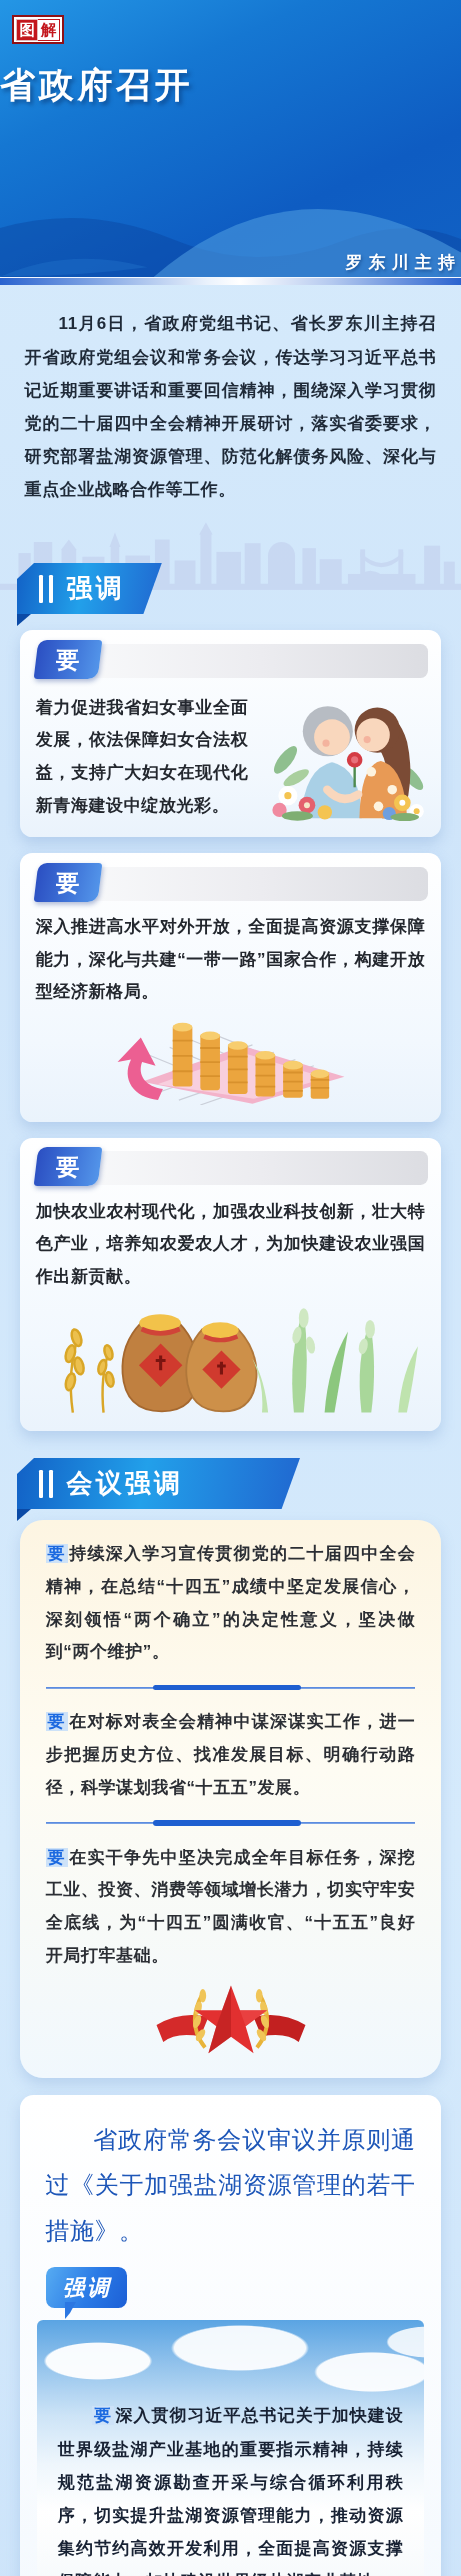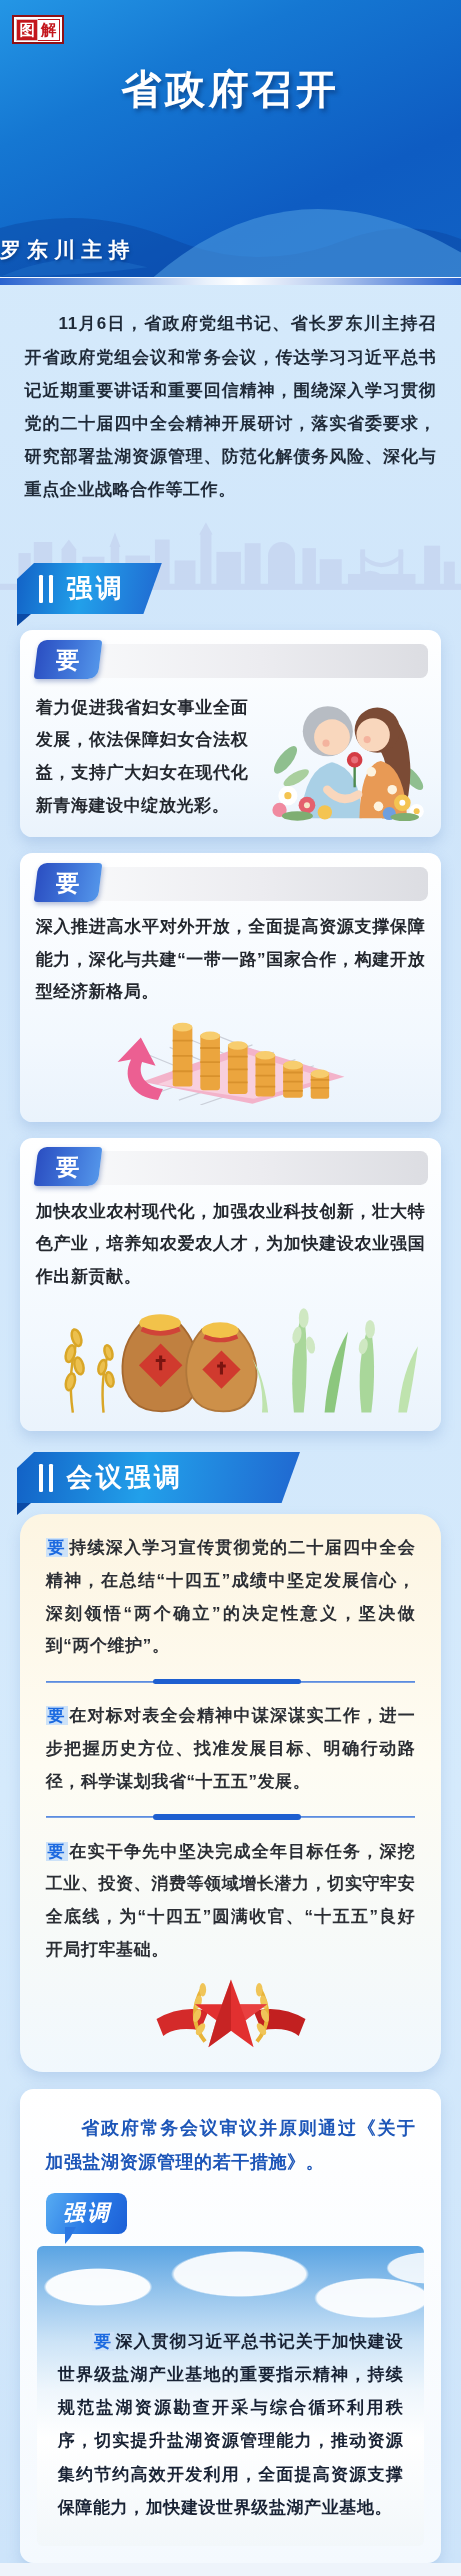--- a/index.html
+++ b/index.html
@@ -7,22 +7,22 @@
   body{width:461px;margin:0 auto;font-family:"Liberation Sans","DejaVu Sans",sans-serif}
   .page{width:461px;background:linear-gradient(180deg,#d8ecfc 0%,#cfe5fa 30%,#d5eafc 70%,#cde4fa 100%);overflow:hidden}
 
   
   .header{position:relative;height:278px;background:linear-gradient(155deg,#2496e5 0%,#1577d2 30%,#0e5cc2 70%,#1161c4 100%);overflow:hidden;border-bottom:1.8px solid #f2f8ff}
   .header .waves{position:absolute;left:0;bottom:0;width:461px;height:141px}
   .badge{position:absolute;top:14.8px;left:12.3px;background:#fff;border:2.5px solid #8f1016;padding:1.8px;display:flex}
   .badge .b{width:22px;height:22px;display:flex;align-items:center;justify-content:center;font-weight:900;font-size:15.4px;line-height:1}
   .badge .b.red{background:#c3161c;color:#fff;border:1.2px solid #e7b8ba}
   .badge .b.white{background:#fff;color:#c3161c;border:1.2px solid #c3161c;border-left:none}
-  .title{position:absolute;top:57px;left:0;width:100%;text-align:center;color:#fff;font-size:40px;font-weight:900;letter-spacing:3.7px;line-height:1.62;text-shadow:2.5px 3.1px 4.3px rgba(6,38,92,.5)}
-  .subtitle{position:absolute;bottom:13px;left:0;width:100%;text-align:left;color:#fff;font-size:21px;font-weight:700;letter-spacing:6.1px;text-shadow:1.2px 1.8px 3.1px rgba(6,38,92,.45)}
+  .title{position:absolute;top:57px;left:0;width:100%;color:#fff;font-size:35px;font-weight:900;letter-spacing:3.7px;line-height:1.62;text-shadow:2.5px 3.1px 4.3px rgba(6,38,92,.5)}
+  .subtitle{position:absolute;bottom:3px;left:0;width:100%;text-align:right;color:#fff;font-size:17px;font-weight:700;letter-spacing:6.1px;text-shadow:1.2px 1.8px 3.1px rgba(6,38,92,.45)}
   .divbar{height:7.4px;background:linear-gradient(90deg,#2a63cf 0%,#86a9e5 22%,#eaf2fc 45%,#ffffff 52%,#b4c9ef 72%,#2a63cf 100%)}
 
   
   .intro{padding:22px 24.6px 0}
   .intro p{font-size:17px;line-height:1.95;font-weight:700;color:#1f2a38;text-indent:2em;text-align:justify;letter-spacing:0.6px;margin-bottom:14.8px}
 
   .skyline{display:block;width:461px;height:69px;margin-top:2.5px}
 
   
   .ribbon-wrap{position:relative;display:inline-block;margin:-27px 0 0 17px;z-index:2}
@@ -49,21 +49,21 @@
 
   
   .cream{margin:11px 19.7px 0;background:linear-gradient(180deg,#fdf5e2 0%,#fefcf3 45%,#f1f8fd 100%);border-radius:23px;padding:18.4px 26px 12.3px;box-shadow:0 6.1px 13.5px rgba(108,148,204,.25)}
   .cream .ctext{color:#2b2e34}
   .divider{position:relative;height:5.5px;margin:16px 0;background:linear-gradient(#5b8ce0,#5b8ce0) center/100% 1.8px no-repeat}
   .divider::after{content:"";position:absolute;left:29%;top:0;width:40%;height:5.5px;background:#1e5fd0;border-radius:3.1px}
   .star-wrap{text-align:center;margin:8.6px 0 3.7px}
 
   
   .white-card{margin:17px 19.7px 0;background:linear-gradient(180deg,#ffffff 0%,#f4f9fe 100%);border-radius:13.5px;padding:22px 17px 17px;box-shadow:0 6.1px 13.5px rgba(108,148,204,.25)}
-  .blue-p{font-size:18px;line-height:1.9;font-weight:700;color:#1d56b8;text-indent:2em;text-align:justify;padding:0 8.6px;letter-spacing:0.6px}
+  .blue-p{font-size:24px;line-height:1.9;font-weight:400;color:#1d56b8;text-indent:2em;text-align:justify;padding:0 8.6px;letter-spacing:0.6px}
   .white-card .bubble{margin:13.5px 0 2.5px 9.8px}
   .photo{margin-top:9.8px;border-radius:6.1px;padding:79px 21px 22px;background-image:
     radial-gradient(ellipse 92px 32px at 61px 41px,rgba(255,255,255,.95) 56%,rgba(255,255,255,0) 59%),
     radial-gradient(ellipse 117px 39px at 203px 28px,rgba(255,255,255,.92) 56%,rgba(255,255,255,0) 59%),
     radial-gradient(ellipse 98px 34px at 335px 52px,rgba(255,255,255,.92) 56%,rgba(255,255,255,0) 59%),
     radial-gradient(ellipse 74px 27px at 393px 22px,rgba(255,255,255,.85) 56%,rgba(255,255,255,0) 59%),
     linear-gradient(180deg,#5aa4e3 0%,#93c3ec 15%,#cde4f7 32%,#eef6fc 48%,#ffffff 64%,#f2f7fa 100%)}
   .photo p{font-size:17px;line-height:1.95;font-weight:700;color:#182234;text-align:justify;letter-spacing:0.6px}
   .photo .indent{display:inline-block;width:2em}
 </style>
@@ -287,21 +287,21 @@
             <ellipse cx="425" cy="62" rx="7" ry="14" transform="rotate(12 425 62)"></ellipse>
             <ellipse cx="447" cy="78" rx="7" ry="14" transform="rotate(-12 447 78)"></ellipse>
           <ellipse cx="544" cy="52" rx="8" ry="15"></ellipse>
             <ellipse cx="533" cy="80" rx="7" ry="13" transform="rotate(12 533 80)"></ellipse>
         </g>
       </svg>
     </div>
   </div>
 
   
-  <div style="margin-top:21px">
+  <div style="margin-top:27px">
     <div class="ribbon-wrap" style="margin-top:0">
       <div class="ribbon wide">
         <span class="dbars">
             <i></i>
             <i></i>
           </span>
         <span>会议强调</span>
       </div>
       <span class="fold"></span>
     </div>

